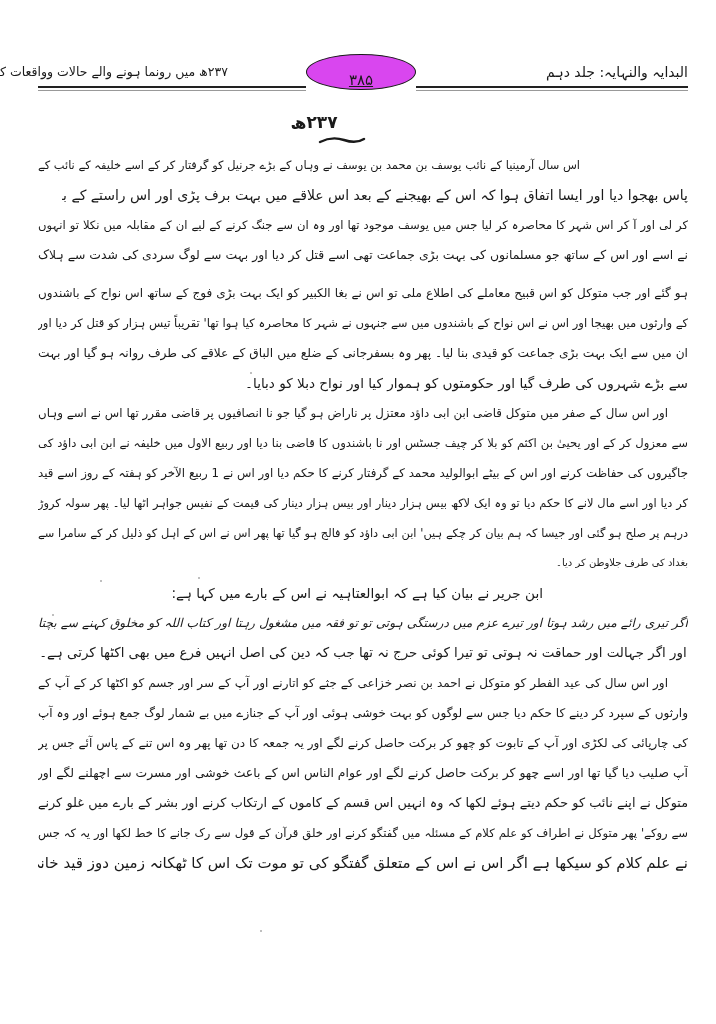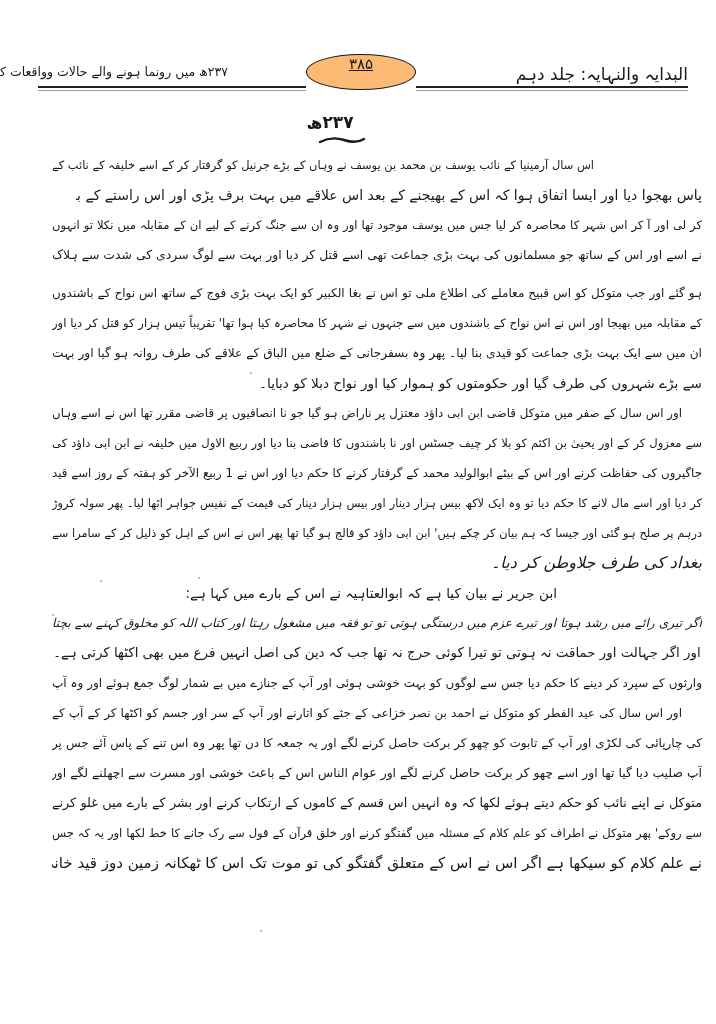--- a/index.html
+++ b/index.html
@@ -39,21 +39,21 @@
       font-size: 12.5px;
       white-space: nowrap;
     }
     .header-right {
       position: absolute;
       right: 0;
       top: 4px;
       width: 170px;
       direction: rtl;
       text-align: right;
-      font-size: 17px;
+      font-size: 14px;
       white-space: nowrap;
     }
     .rule-left {
       position: absolute;
       left: 0;
       top: 26px;
       width: 268px;
       height: 0;
       border-top: 2px solid #222;
     }
@@ -83,48 +83,48 @@
     }
     .page-number-oval {
       position: absolute;
       left: 268px;
       top: -6px;
       width: 108px;
       height: 34px;
       border: 1.6px solid #1a1a1a;
       border-radius: 50%;
       display: flex;
-      align-items: flex-start;
+      align-items: flex-end;
       justify-content: center;
       font-size: 15px;
-      background: #fdba74;
+      background: #d946ef;
       text-decoration: underline;
     }
     
     .section-title {
       position: absolute;
-      left: 16px;
+      left: 0;
       width: 628px;
       top: 112px;
       text-align: center;
       direction: rtl;
       font-size: 17px;
       font-weight: bold;
     }
     .title-swash {
       position: absolute;
       left: 318px;
       top: 136px;
       width: 48px;
       height: 8px;
     }
     
     .body-text {
       position: absolute;
-      left: 52px;
+      left: 38px;
       top: 150px;
       width: 650px;
       direction: rtl;
       font-size: 13.6px;
       line-height: 30px;
     }
     .line {
       display: block;
       height: 30px;
       white-space: nowrap;
@@ -183,38 +183,38 @@
     <path d="M2 6 Q 14 0 26 4 T 46 3" stroke="#1a1a1a" stroke-width="2.4" fill="none" stroke-linecap="round"></path>
   </svg>
 
   <div class="body-text">
 
     <span class="line first" style="font-size: 11.4px;">اس سال آرمینیا کے نائب یوسف بن محمد بن یوسف نے وہاں کے بڑے جرنیل کو گرفتار کر کے اسے خلیفہ کے نائب کے</span>
     <span class="line" style="font-size: 14px; margin-left: 24px;">پاس بھجوا دیا اور ایسا اتفاق ہوا کہ اس کے بھیجنے کے بعد اس علاقے میں بہت برف پڑی اور اس راستے کے باشندوں نے نقضِ بندی</span>
     <span class="line" style="font-size: 11.6px;">کر لی اور آ کر اس شہر کا محاصرہ کر لیا جس میں یوسف موجود تھا اور وہ ان سے جنگ کرنے کے لیے ان کے مقابلہ میں نکلا تو انہوں</span>
     <span class="line" style="font-size: 12.4px;">نے اسے اور اس کے ساتھ جو مسلمانوں کی بہت بڑی جماعت تھی اسے قتل کر دیا اور بہت سے لوگ سردی کی شدت سے ہلاک</span>
     <span class="line" style="font-size: 12px; margin-top: 8px;">ہو گئے اور جب متوکل کو اس قبیح معاملے کی اطلاع ملی تو اس نے بغا الکبیر کو ایک بہت بڑی فوج کے ساتھ اس نواح کے باشندوں</span>
-    <span class="line" style="font-size: 11.6px;">کے مقابلہ میں بھیجا اور اس نے اس نواح کے باشندوں میں سے جنہوں نے شہر کا محاصرہ کیا ہوا تھا' تقریباً تیس ہزار کو قتل کر دیا اور</span>
+    <span class="line" style="font-size: 11.6px;">کے وارثوں میں بھیجا اور اس نے اس نواح کے باشندوں میں سے جنہوں نے شہر کا محاصرہ کیا ہوا تھا' تقریباً تیس ہزار کو قتل کر دیا اور</span>
     <span class="line" style="font-size: 12.2px;">ان میں سے ایک بہت بڑی جماعت کو قیدی بنا لیا۔ پھر وہ بسفرجانی کے ضلع میں الباق کے علاقے کی طرف روانہ ہو گیا اور بہت</span>
     <span class="line last" style="font-size: 13.6px;">سے بڑے شہروں کی طرف گیا اور حکومتوں کو ہموار کیا اور نواح دبلا کو دبایا۔</span>
 
     <span class="line indent" style="font-size: 11.8px;">اور اس سال کے صفر میں متوکل قاضی ابن ابی داؤد معتزل پر ناراض ہو گیا جو نا انصافیوں پر قاضی مقرر تھا اس نے اسے وہاں</span>
     <span class="line" style="font-size: 11.6px;">سے معزول کر کے اور یحییٰ بن اکثم کو بلا کر چیف جسٹس اور نا باشندوں کا قاضی بنا دیا اور ربیع الاول میں خلیفہ نے ابن ابی داؤد کی</span>
     <span class="line" style="font-size: 11.8px;">جاگیروں کی حفاظت کرنے اور اس کے بیٹے ابوالولید محمد کے گرفتار کرنے کا حکم دیا اور اس نے 1 ربیع الآخر کو ہفتہ کے روز اسے قید</span>
     <span class="line" style="font-size: 11.4px;">کر دیا اور اسے مال لانے کا حکم دیا تو وہ ایک لاکھ بیس ہزار دینار اور بیس ہزار دینار کی قیمت کے نفیس جواہر اٹھا لیا۔ پھر سولہ کروڑ</span>
     <span class="line" style="font-size: 11.4px;">درہم پر صلح ہو گئی اور جیسا کہ ہم بیان کر چکے ہیں' ابن ابی داؤد کو فالج ہو گیا تھا پھر اس نے اس کے اہل کو ذلیل کر کے سامرا سے</span>
-    <span class="line last" style="font-size: 16px; font-style: italic;">بغداد کی طرف جلاوطن کر دیا۔</span>
+    <span class="line last" style="font-size: 10px;">بغداد کی طرف جلاوطن کر دیا۔</span>
 
     <span class="line indent-big" style="font-size: 13.6px;">ابن جریر نے بیان کیا ہے کہ ابوالعتاہیہ نے اس کے بارے میں کہا ہے:</span>
 
     <span class="line verse" style="font-size: 12.2px;">اگر تیری رائے میں رشد ہوتا اور تیرے عزم میں درستگی ہوتی تو تو فقہ میں مشغول رہتا اور کتاب اللہ کو مخلوق کہنے سے بچتا</span>
     <span class="line center" style="font-size: 13.4px;">اور اگر جہالت اور حماقت نہ ہوتی تو تیرا کوئی حرج نہ تھا جب کہ دین کی اصل انہیں فرع میں بھی اکٹھا کرتی ہے۔</span>
 
+    <span class="line indent" style="font-size: 12px;">اور اس سال کی عید الفطر کو متوکل نے احمد بن نصر خزاعی کے جثے کو اتارنے اور آپ کے سر اور جسم کو اکٹھا کر کے آپ کے</span>
     <span class="line" style="font-size: 12px;">وارثوں کے سپرد کر دینے کا حکم دیا جس سے لوگوں کو بہت خوشی ہوئی اور آپ کے جنازے میں بے شمار لوگ جمع ہوئے اور وہ آپ</span>
-    <span class="line indent" style="font-size: 12px;">اور اس سال کی عید الفطر کو متوکل نے احمد بن نصر خزاعی کے جثے کو اتارنے اور آپ کے سر اور جسم کو اکٹھا کر کے آپ کے</span>
     <span class="line" style="font-size: 12px;">کی چارپائی کی لکڑی اور آپ کے تابوت کو چھو کر برکت حاصل کرنے لگے اور یہ جمعہ کا دن تھا پھر وہ اس تنے کے پاس آئے جس پر</span>
     <span class="line" style="font-size: 12.4px;">آپ صلیب دیا گیا تھا اور اسے چھو کر برکت حاصل کرنے لگے اور عوام الناس اس کے باعث خوشی اور مسرت سے اچھلنے لگے اور</span>
     <span class="line" style="font-size: 12.8px;">متوکل نے اپنے نائب کو حکم دیتے ہوئے لکھا کہ وہ انہیں اس قسم کے کاموں کے ارتکاب کرنے اور بشر کے بارے میں غلو کرنے</span>
     <span class="line" style="font-size: 11.6px;">سے روکے' پھر متوکل نے اطراف کو علم کلام کے مسئلہ میں گفتگو کرنے اور خلق قرآن کے قول سے رک جانے کا خط لکھا اور یہ کہ جس</span>
     <span class="line" style="font-size: 15px;">نے علم کلام کو سیکھا ہے اگر اس نے اس کے متعلق گفتگو کی تو موت تک اس کا ٹھکانہ زمین دوز قید خانہ ہوگا اور اس نے لوگوں کو حکم دیا</span>
   </div>
 
   <div class="dot" style="left:250px; top:372px;"></div>
   <div class="dot" style="left:100px; top:580px;"></div>
   <div class="dot" style="left:198px; top:577px;"></div>

